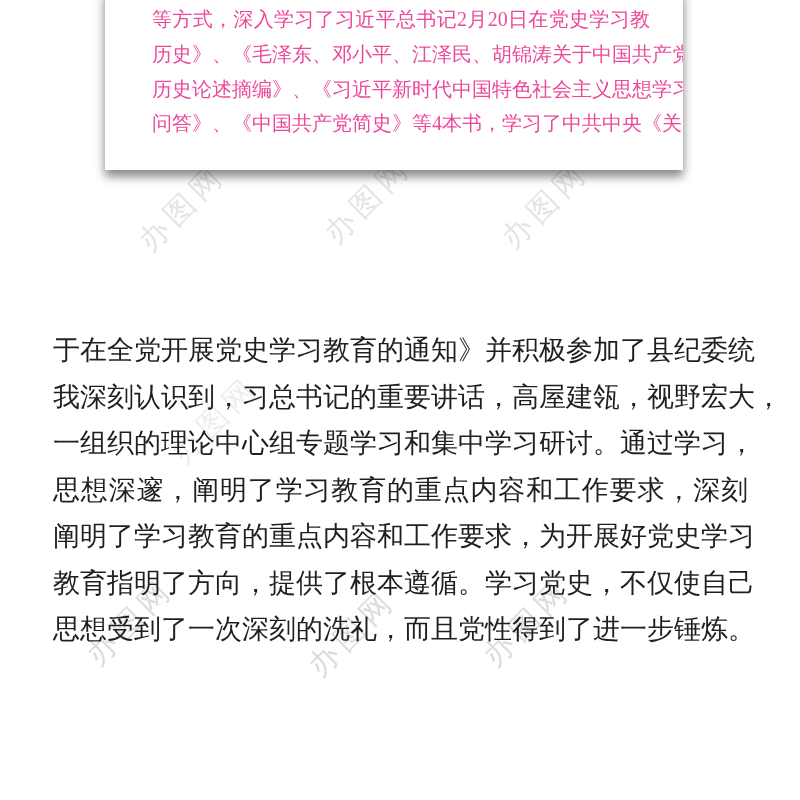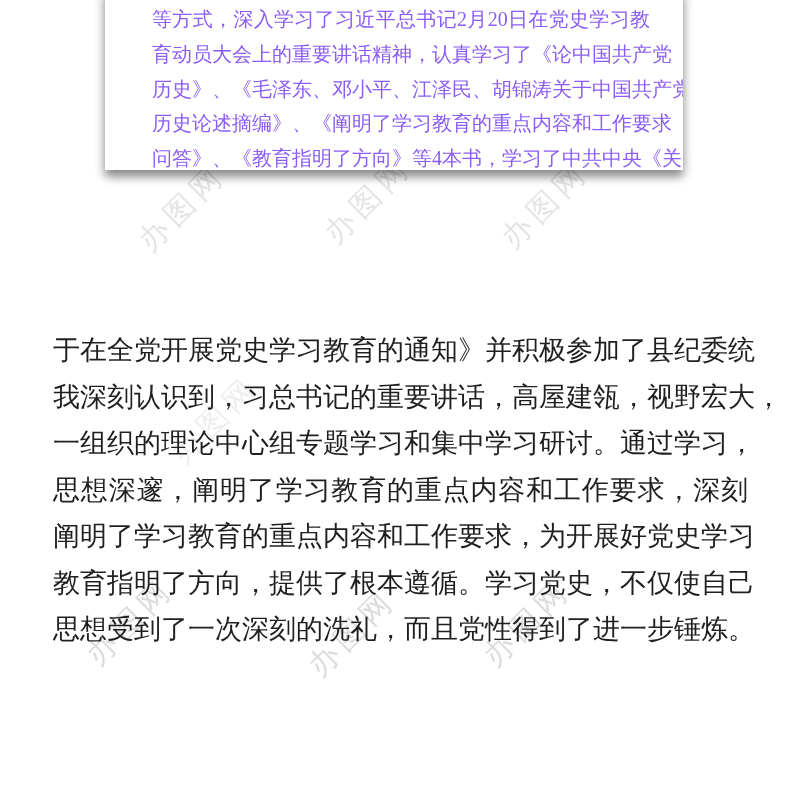--- a/index.html
+++ b/index.html
@@ -38,21 +38,21 @@
     background: #ffffff;
     box-shadow: 0 7px 9px rgba(0, 0, 0, 0.40), 0 2px 12px rgba(0, 0, 0, 0.14);
     overflow: hidden;
     z-index: 2;
     box-sizing: border-box;
     padding: 12px 33px 0 47px;
   }
   .preview-card .line {
     font-size: 20px;
     line-height: 34.8px;
-    color: #8b5cf6;
+    color: #ec4899;
     text-align: justify;
     text-align-last: justify;
     white-space: nowrap;
   }
   
   .body-text {
     position: absolute;
     left: 53px;
     top: 327px;
     width: 695px;
@@ -77,24 +77,23 @@
   <span class="wm mid" style="left:545px; top:205px;">办图网</span>
 
   <span class="wm faint" style="left:215px; top:420px;">办图网</span>
 
   <span class="wm" style="left:130px; top:622px;">办图网</span>
   <span class="wm" style="left:352px; top:633px;">办图网</span>
   <span class="wm" style="left:527px; top:623px;">办图网</span>
 
   <div class="preview-card">
     <div class="line">等方式，深入学习了习近平总书记2月20日在党史学习教</div>
-    <div class="line">育动员大会上的重要讲话精神，认真学习了《论中国共产党</div>
     <div class="line">历史》、《毛泽东、邓小平、江泽民、胡锦涛关于中国共产党</div>
-    <div class="line">历史论述摘编》、《阐明了学习教育的重点内容和工作要求</div>
-    <div class="line">问答》、《教育指明了方向》等4本书，学习了中共中央《关</div>
+    <div class="line">历史论述摘编》、《习近平新时代中国特色社会主义思想学习</div>
+    <div class="line">问答》、《中国共产党简史》等4本书，学习了中共中央《关</div>
   </div>
 
   <div class="body-text">
     <div class="line">于在全党开展党史学习教育的通知》并积极参加了县纪委统</div>
     <div class="line">我深刻认识到，习总书记的重要讲话，高屋建瓴，视野宏大，</div>
     <div class="line">一组织的理论中心组专题学习和集中学习研讨。通过学习，</div>
     <div class="line">思想深邃，阐明了学习教育的重点内容和工作要求，深刻</div>
     <div class="line">阐明了学习教育的重点内容和工作要求，为开展好党史学习</div>
     <div class="line">教育指明了方向，提供了根本遵循。学习党史，不仅使自己</div>
     <div class="line">思想受到了一次深刻的洗礼，而且党性得到了进一步锤炼。</div>

